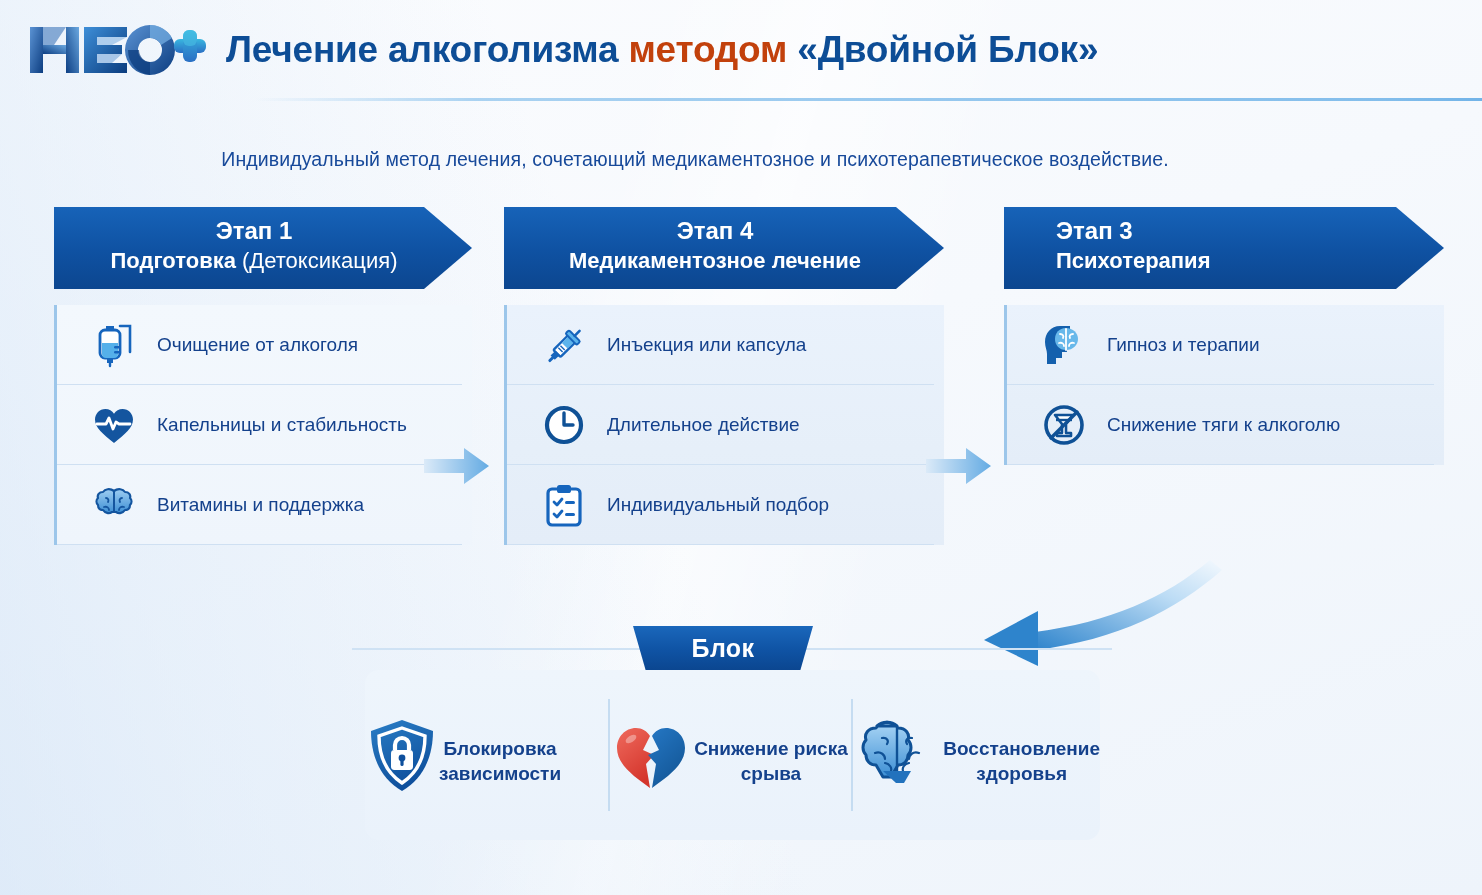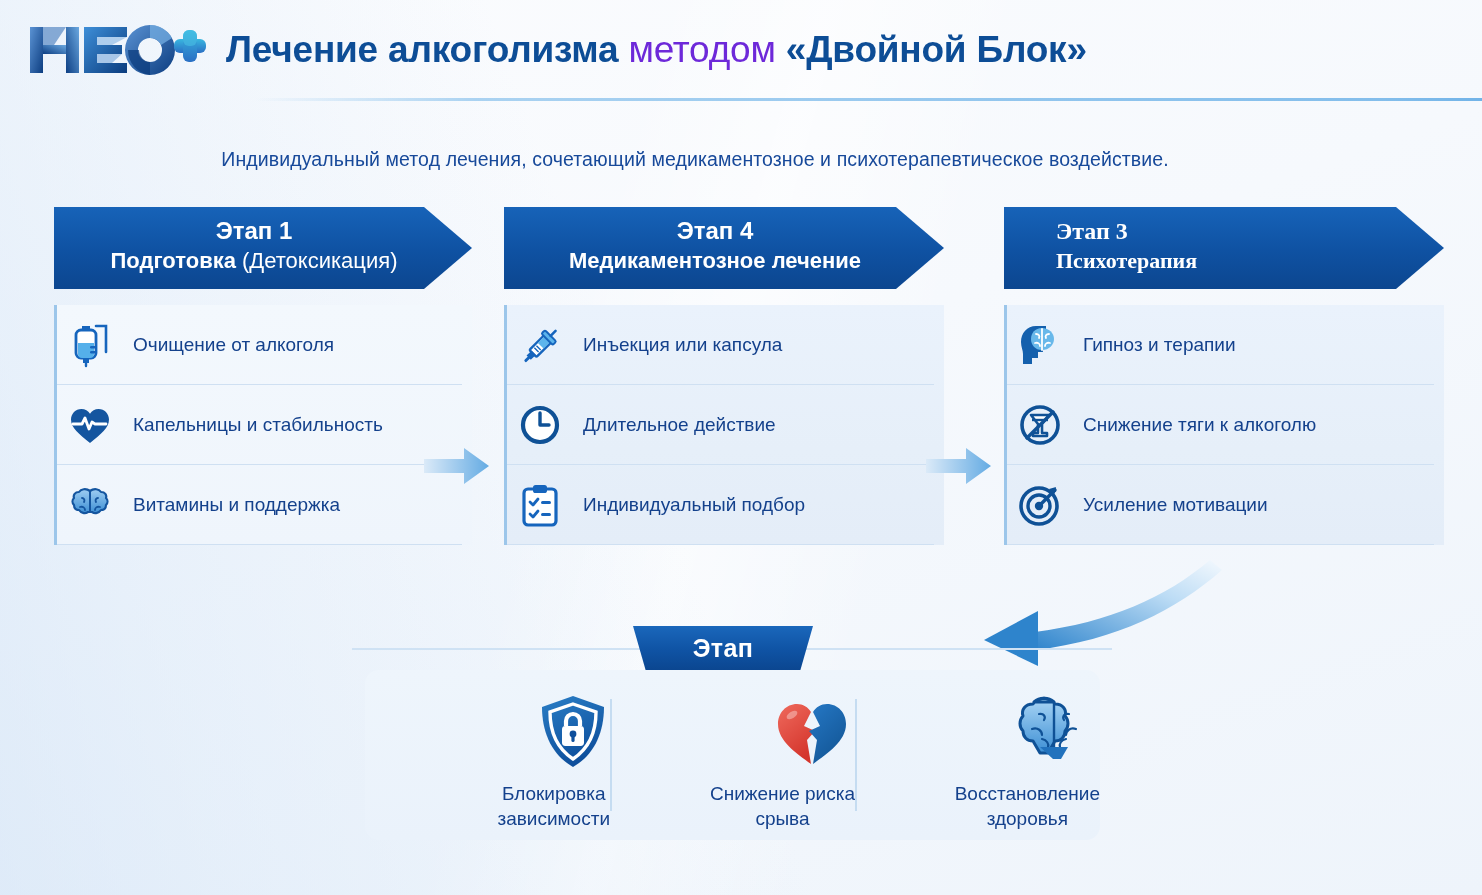--- a/index.html
+++ b/index.html
@@ -35,21 +35,21 @@
   .logo { width: 182px; height: 58px; flex: 0 0 auto; }
   .title {
     margin-left: 18px;
     font-size: 37px;
     font-weight: bold;
     letter-spacing: -.2px;
     white-space: nowrap;
     font-family: "Liberation Sans", "DejaVu Sans", sans-serif;
   }
   .title .t-dark { color: #0d4d96; margin-top: 16px; }
-  .title .t-mid  { color: #6d28d9; font-weight: normal; }
+  .title .t-mid  { color: #c2410c; font-weight: bold; }
 
   .header-rule {
     position: absolute; left: 255px; top: 98px; width: 1227px; height: 3px;
     background: linear-gradient(to right, rgba(150,200,240,0) 0%, #9ccbef 18%, #6fb3e8 92%, #5aa7e4 100%);
     opacity: .85;
   }
 
   .subtitle {
     position: absolute; left: 0; top: 118px; width: 1390px;
     text-align: center;
@@ -72,41 +72,41 @@
     height: 82px;
     background: linear-gradient(to bottom, #1763b8 0%, #0f52a3 52%, #0c468f 100%);
     color: #ffffff;
     padding: 9px 54px 0 36px;
     text-align: center;
   }
   .stage-1 .stage-head { clip-path: polygon(0 0, calc(100% - 48px) 0, 100% 50%, calc(100% - 48px) 100%, 0 100%); }
   .stage-2 .stage-head { clip-path: polygon(0 0, calc(100% - 48px) 0, 100% 50%, calc(100% - 48px) 100%, 0 100%); }
   .stage-3 .stage-head { clip-path: polygon(0 0, calc(100% - 48px) 0, 100% 50%, calc(100% - 48px) 100%, 0 100%); }
 
-  .stage-3 .stage-head { text-align: left; padding-left: 52px; font-family: Liberation Serif, serif; }
+  .stage-3 .stage-head { text-align: left; padding-left: 52px; }
 
   .stage-num  { font-size: 24px; font-weight: bold; line-height: 30px; }
   .stage-name { font-size: 22px; font-weight: bold; line-height: 30px; white-space: nowrap; }
   .stage-name .paren { font-weight: normal; font-size: 22px; }
 
   .stage-body {
     margin-top: 16px;
     background: linear-gradient(to bottom, #eaf2fc 0%, #e6eff9 60%, #e4edf8 100%);
     border-left: 3px solid #9cc6ea;
     padding: 0 10px 0 0;
   }
   .stage-1 .stage-body {
     background: linear-gradient(to bottom, #f3f8fd 0%, #eff5fc 100%);
   }
 
   .item-row {
     display: flex;
     align-items: center;
     height: 80px;
-    padding-left: 6px;
+    padding-left: 30px;
     border-bottom: 1.5px solid #cfe0f2;
     position: relative;
   }
   .item-icon {
     width: 54px; height: 54px;
     flex: 0 0 54px;
     display: flex; align-items: center; justify-content: center;
   }
   .item-icon svg { display: block; }
   .item-label {
@@ -143,24 +143,25 @@
   .result-card {
     position: absolute; left: 365px; top: 44px; width: 735px; height: 170px;
     background: linear-gradient(to bottom, #eef5fc 0%, #eaf2fb 100%);
     border-radius: 14px;
     display: flex;
     align-items: center;
   }
   .result-col {
     flex: 1 1 0;
     height: 128px;
-    display: flex; flex-direction: column;
-    align-items: flex-end; justify-content: flex-start;
+    display: flex; 
+    align-items: center; justify-content: flex-start;
     position: relative;
     padding-top: 2px;
+    font-weight: bold;
   }
   .result-col + .result-col::before {
     content: "";
     position: absolute; left: 0; top: 8px;
     width: 2px; height: 112px;
     background: #c5dcf1;
   }
   .result-icon { height: 78px; display: flex; align-items: center; justify-content: center; }
   .result-label {
     margin-top: 10px;
@@ -359,33 +360,20 @@
           <svg width="48" height="48" viewBox="0 0 48 48">
             <circle cx="24" cy="24" r="18" fill="none" stroke="#0f5196" stroke-width="3.6"></circle>
             <path d="M15 14h18l-7 9v9h5v3H17v-3h5v-9z" fill="#ffffff" stroke="#0f5196" stroke-width="2.6" stroke-linejoin="round"></path>
             <path d="M16 19h16" stroke="#0f5196" stroke-width="2.4"></path>
             <path d="M11 37L37 11" stroke="#0f5196" stroke-width="3.4" stroke-linecap="round"></path>
           </svg>
         </span>
         <span class="item-label">Снижение тяги к алкоголю</span>
       </div>
 
-      <div class="item-row">
-        <span class="item-icon">
-          <svg width="48" height="48" viewBox="0 0 48 48">
-            <circle cx="23" cy="25" r="18" fill="none" stroke="#0f5196" stroke-width="3.6"></circle>
-            <circle cx="23" cy="25" r="11" fill="none" stroke="#0f5196" stroke-width="3.4"></circle>
-            <circle cx="23" cy="25" r="4.2" fill="#0f5196"></circle>
-            <path d="M23 25L39 9" stroke="#0f5196" stroke-width="3.4" stroke-linecap="round"></path>
-            <path d="M33 8l7-2-2 7z" fill="#0f5196"></path>
-            <path d="M38 14l2 -7 -7 2z" fill="#0f5196"></path>
-          </svg>
-        </span>
-        <span class="item-label">Усиление мотивации</span>
-      </div>
 
     </div>
   </div>
 
   <span class="chev-arrow chev-1">
     <svg width="66" height="42" viewBox="0 0 66 42">
       <defs>
         <linearGradient id="arrG1" x1="0" y1="0" x2="1" y2="0">
           <stop offset="0" stop-color="#dbeaf8"></stop>
             <stop offset="1" stop-color="#64abe3"></stop>
@@ -419,21 +407,21 @@
     </defs>
     <path d="M250 12C205 50 150 74 75 84l0 18C158 92 216 62 262 22z" fill="url(#curveG)"></path>
     <path d="M78 63 L78 118 L24 92 Z" fill="#2e84cc"></path>
   </svg>
 </span>
 
 <div class="result-wrap">
 
   <div class="result-rule"></div>
 
-  <div class="itog-banner">Этап</div>
+  <div class="itog-banner">Блок</div>
 
   <div class="result-card">
 
     <div class="result-col">
       <span class="result-icon">
         <svg width="74" height="78" viewBox="0 0 74 78">
           <defs>
             <linearGradient id="shG" x1="0" y1="0" x2="0.4" y2="1">
               <stop offset="0" stop-color="#2a7ec6"></stop>
                 <stop offset="1" stop-color="#0e4f9c"></stop>

